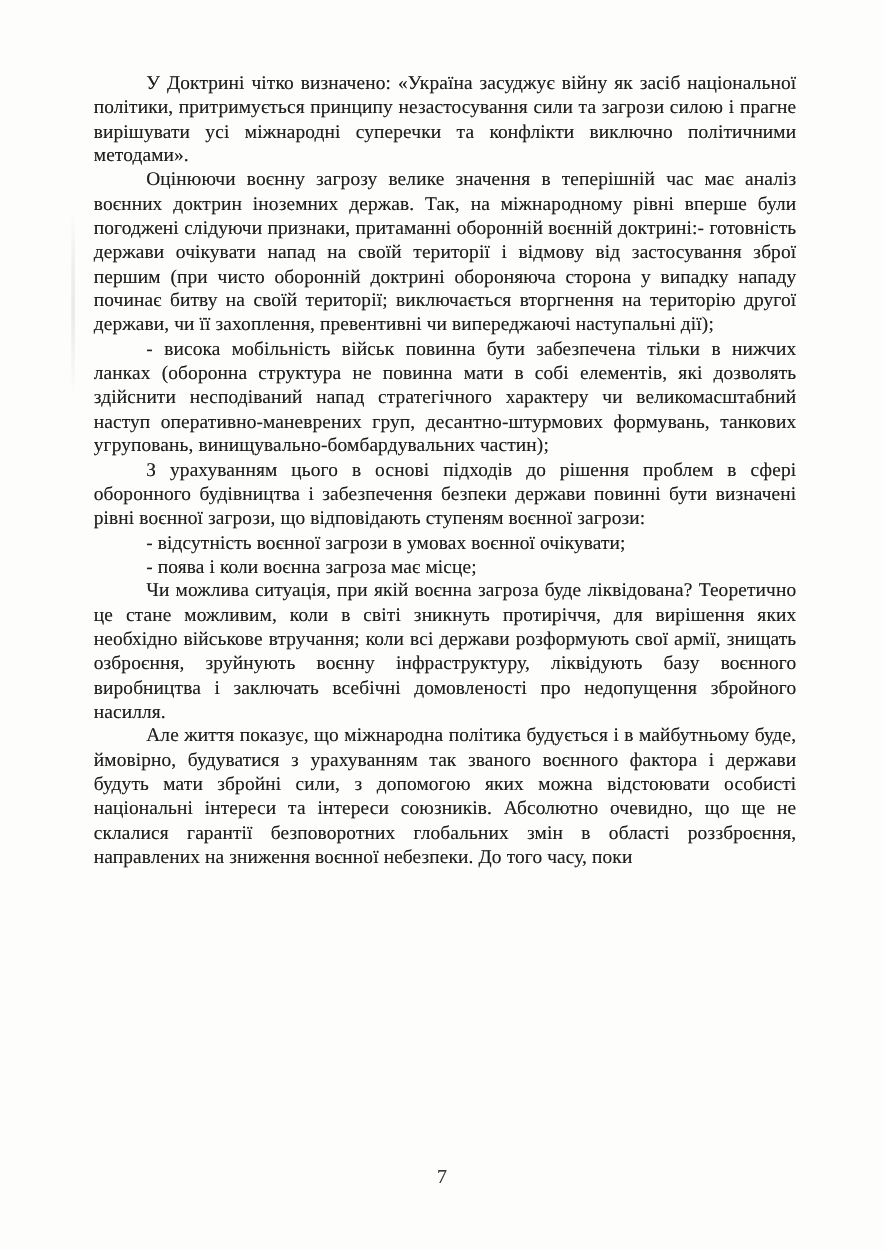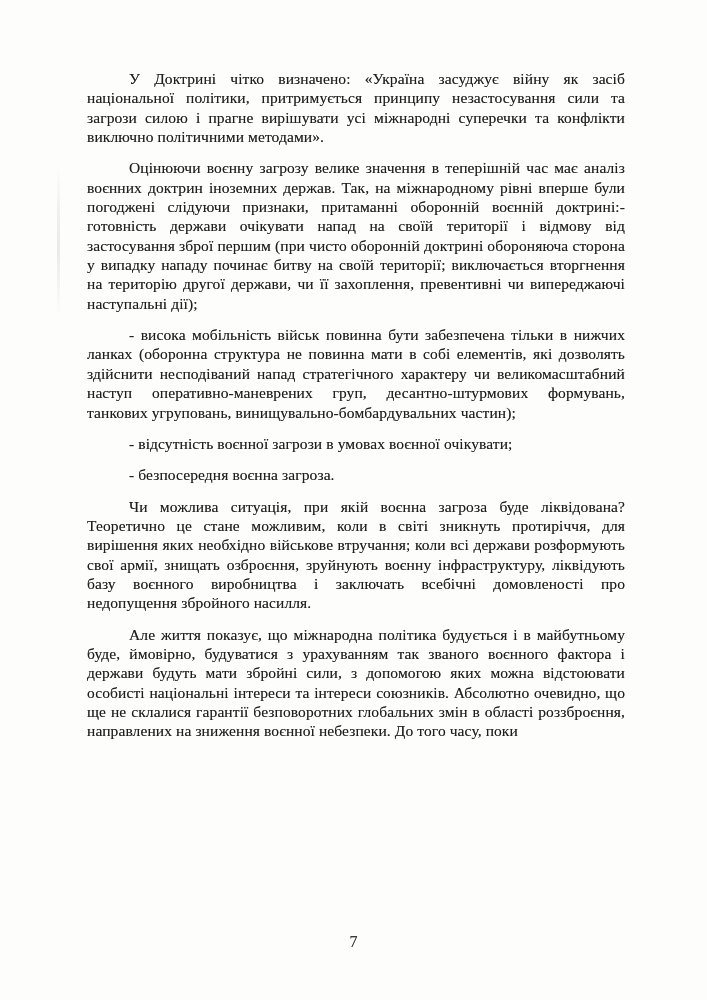--- a/index.html
+++ b/index.html
@@ -20,21 +20,21 @@
     font-family: "Liberation Serif", "DejaVu Serif", serif;
     color: #1f1f1f;
   }
   .text-block {
     position: absolute;
     top: 57px;
     left: 75px;
     width: 562px;
   }
   .text-block p {
-    margin: 12px;
+    margin: 0;
     padding: 0;
     text-align: justify;
     text-indent: 42px;
     font-size: 15.5px;
     line-height: 19.35px;
     letter-spacing: 0.1px;
     
     text-shadow: 0 0 0.4px rgba(40,40,40,0.55);
   }
   .page-footer {
@@ -67,22 +67,23 @@
 </head>
 <body>
 
 <div class="page">
   <div class="scan-smudge"></div>
 
   <div class="text-block">
     <p>У Доктрині чітко визначено: «Україна засуджує війну як засіб національної політики, притримується принципу незастосування сили та загрози силою і прагне вирішувати усі міжнародні суперечки та конфлікти виключно політичними методами».</p>
     <p>Оцінюючи воєнну загрозу велике значення в теперішній час має аналіз воєнних доктрин іноземних держав. Так, на міжнародному рівні вперше були погоджені слідуючи признаки, притаманні оборонній воєнній доктрині:- готовність держави очікувати напад на своїй території і відмову від застосування зброї першим (при чисто оборонній доктрині обороняюча сторона у випадку нападу починає битву на своїй території; виключається вторгнення на територію другої держави, чи її захоплення, превентивні чи випереджаючі наступальні дії);</p>
     <p>- висока мобільність військ повинна бути забезпечена тільки в нижчих ланках (оборонна структура не повинна мати в собі елементів, які дозволять здійснити несподіваний напад стратегічного характеру чи великомасштабний наступ оперативно-маневрених груп, десантно-штурмових формувань, танкових угруповань, винищувально-бомбардувальних частин);</p>
+    <p>З урахуванням цього в основі підходів до рішення проблем в сфері оборонного будівництва і забезпечення безпеки держави повинні бути визначені рівні воєнної загрози, що відповідають ступеням воєнної загрози:</p>
     <p>- відсутність воєнної загрози в умовах воєнної очікувати;</p>
-    <p>- безпосередня воєнна загроза.</p>
+    <p>- поява і коли воєнна загроза має місце;</p>
     <p>Чи можлива ситуація, при якій воєнна загроза буде ліквідована? Теоретично це стане можливим, коли в світі зникнуть протиріччя, для вирішення яких необхідно військове втручання; коли всі держави розформують свої армії, знищать озброєння, зруйнують воєнну інфраструктуру, ліквідують базу воєнного виробництва і заключать всебічні домовленості про недопущення збройного насилля.</p>
     <p>Але життя показує, що міжнародна політика будується і в майбутньому буде, ймовірно, будуватися з урахуванням так званого воєнного фактора і держави будуть мати збройні сили, з допомогою яких можна відстоювати особисті національні інтереси та інтереси союзників. Абсолютно очевидно, що ще не склалися гарантії безповоротних глобальних змін в області роззброєння, направлених на зниження воєнної небезпеки. До того часу, поки</p>
   </div>
 
   <div class="page-footer">
     <span class="page-number">7</span>
   </div>
 </div>
 
 </body></html>

